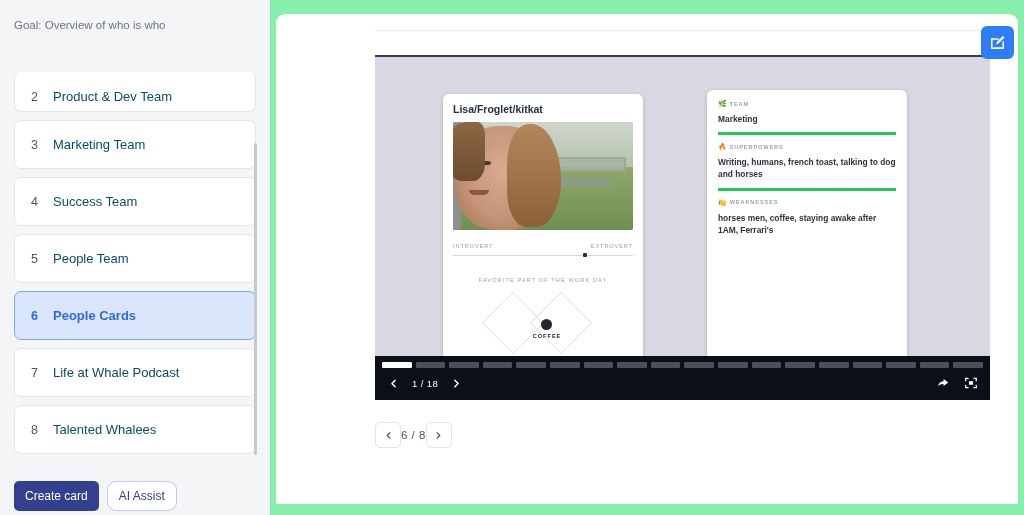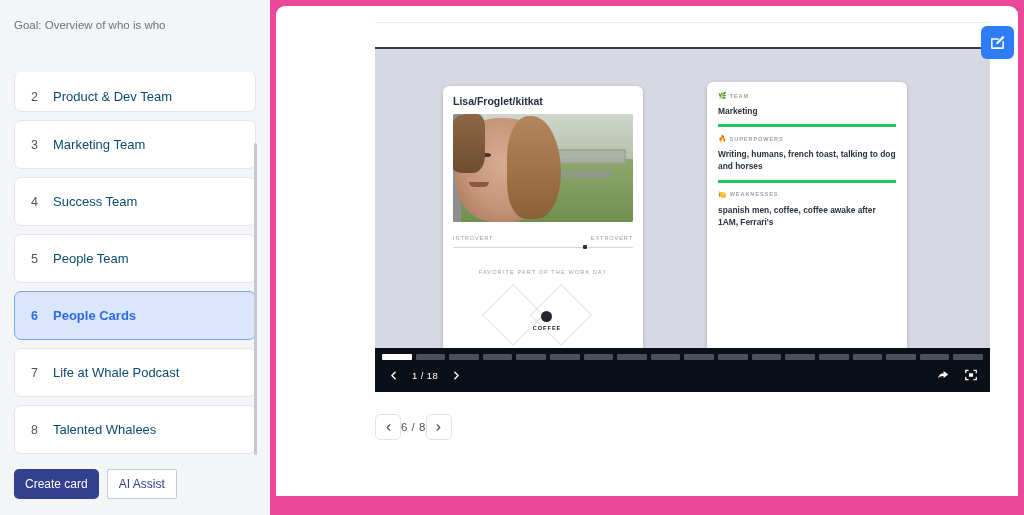--- a/index.html
+++ b/index.html
@@ -54,35 +54,35 @@
     background: #d9e6fb; border: 1px solid #7aa7ef;
   }
   .card-item.active .num, .card-item.active .label { color: #2f6be0; font-weight: bold; }
 
   .scrollbar-track {
     position: absolute; top: 143px; left: 254px; width: 3px; height: 312px;
     background: #c6c8cd; border-radius: 2px;
   }
 
   .side-foot {
-    position: absolute; bottom: 16px; left: 14px; display: flex; gap: 8px;
+    position: absolute; bottom: 4px; left: 14px; display: flex; gap: 8px;
   }
   .btn-primary {
     background: #33408f; color: #ffffff; border: none; border-radius: 5px;
     font-size: 12px; padding: 7px 11px; cursor: pointer; font-family: inherit;
   }
   .btn-ghost {
-    background: #ffffff; color: #33408f; border: 1px solid #c3c9e4; border-radius: 2px;
+    background: #ffffff; color: #33408f; border: 1px solid #c3c9e4; border-radius: 9px;
     font-size: 12px; padding: 7px 11px; cursor: pointer; font-family: inherit;
   }
 
   
   .main {
-    flex: 1; position: relative; height: 515px; background: #ec4899;
-    padding: 6px 6px 0 6px;
+    flex: 1; position: relative; height: 515px; background: #86efac;
+    padding: 14px 6px 0 6px;
   }
   .main-panel {
     background: #ffffff; width: 100%; height: 490px;
     border-radius: 9px 9px 0 0; position: relative; overflow: hidden;
   }
   .thin-rule {
     position: absolute; top: 16px; left: 99px; right: 28px;
     height: 1px; background: #e9eaee;
   }
 
@@ -292,21 +292,21 @@
                     <span class="sect-emoji">🔥</span>
                     <span>SUPERPOWERS</span>
                   </div>
                   <div class="sect-val">Writing, humans, french toast, talking to dog and horses</div>
                 </div>
                 <div class="sect">
                   <div class="sect-label">
                     <span class="sect-emoji">🍋</span>
                     <span>WEAKNESSES</span>
                   </div>
-                  <div class="sect-val">spanish men, coffee, coffee awake after 1AM, Ferrari's</div>
+                  <div class="sect-val">horses men, coffee, staying awake after 1AM, Ferrari's</div>
                 </div>
               </div>
           </div>
         </div>
 
         <div class="player">
           <div class="segs" id="player-segs">
               <div class="seg on"></div>
               <div class="seg"></div>
               <div class="seg"></div>

